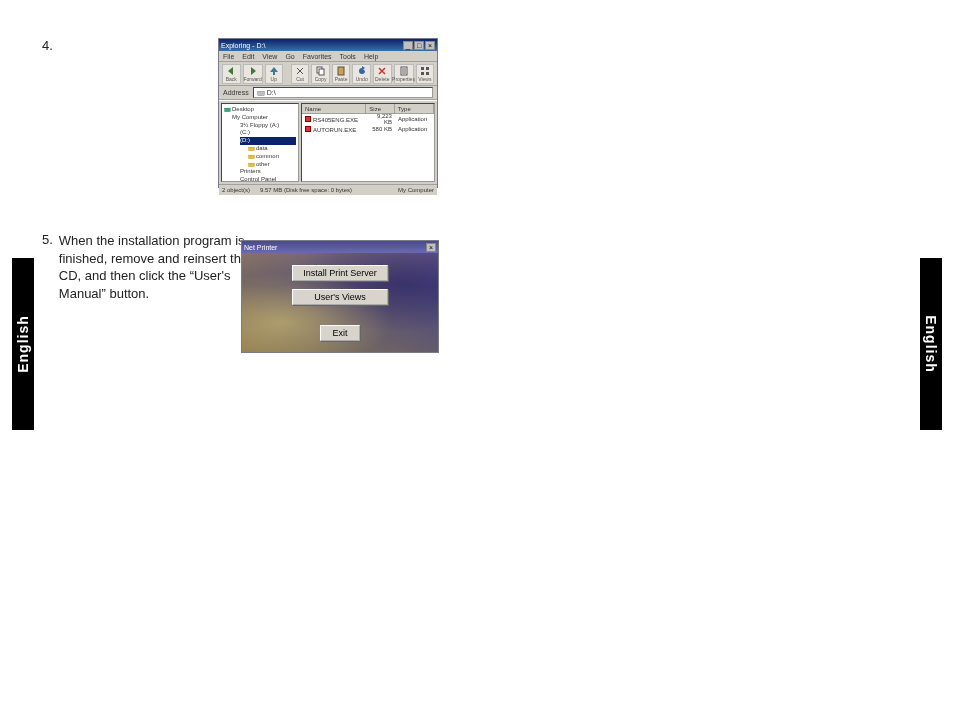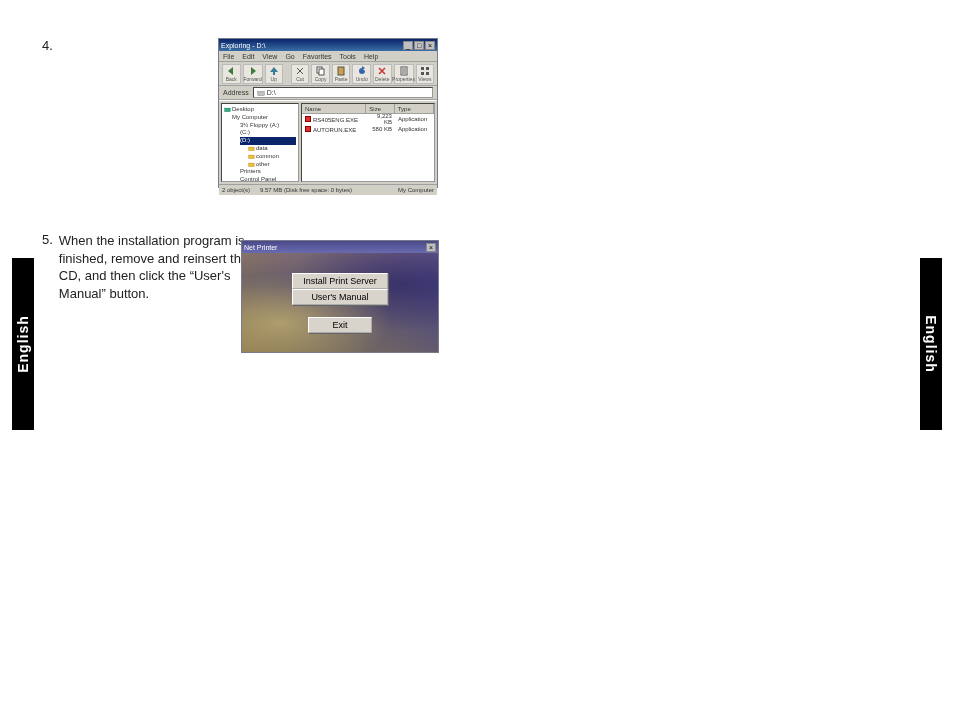--- a/index.html
+++ b/index.html
@@ -169,21 +169,21 @@
     overflow: hidden;
   }
   .fig2 .titlebar { background: linear-gradient(#4a4a8a, #6a6ab0); }
   .fig2-body {
     position: relative;
     height: calc(100% - 12px);
     display: flex;
     flex-direction: column;
     align-items: center;
     justify-content: center;
-    gap: 0;
+    gap: 8px;
   }
   .fig2-body::before {
     content: "";
     position: absolute;
     inset: 0;
     background:
       radial-gradient(ellipse at 20% 70%, rgba(220,200,120,0.55), transparent 50%),
       radial-gradient(ellipse at 80% 30%, rgba(40,30,90,0.55), transparent 50%);
   }
   .dlgbtn {
@@ -192,21 +192,21 @@
     height: 16px;
     background: #d8d4cc;
     border: 1px outset #fff;
     display: flex;
     align-items: center;
     justify-content: center;
     font-size: 9px;
     color: #000;
     box-shadow: 1px 1px 0 #666;
   }
-  .dlgbtn.exit { width: 64px; margin-top: 12px; }
+  .dlgbtn.exit { width: 40px; margin-top: 12px; }
 
   
   .ic-folder { fill: #e8c040; stroke: #b08000; stroke-width: .5; }
   .ic-drive  { fill: #c0c0c0; stroke: #666; stroke-width: .5; }
   .ic-desk   { fill: #3a8; stroke: #063; stroke-width: .5; }
 
   .ind { margin-left: 8px; }
   .ind2 { margin-left: 16px; }
 </style>
 </head>
@@ -400,19 +400,19 @@
   <div class="titlebar">
     <span>Net Printer</span>
     <span class="spacer"></span>
     <span class="winbtn">×</span>
   </div>
   <div class="fig2-body">
     <div class="dlgbtn">
       <span>Install Print Server</span>
     </div>
     <div class="dlgbtn">
-      <span>User's Manual</span>
+      <span>User's Views</span>
     </div>
     <div class="dlgbtn exit">
       <span>Exit</span>
     </div>
   </div>
 </div>
 
 </body></html>

